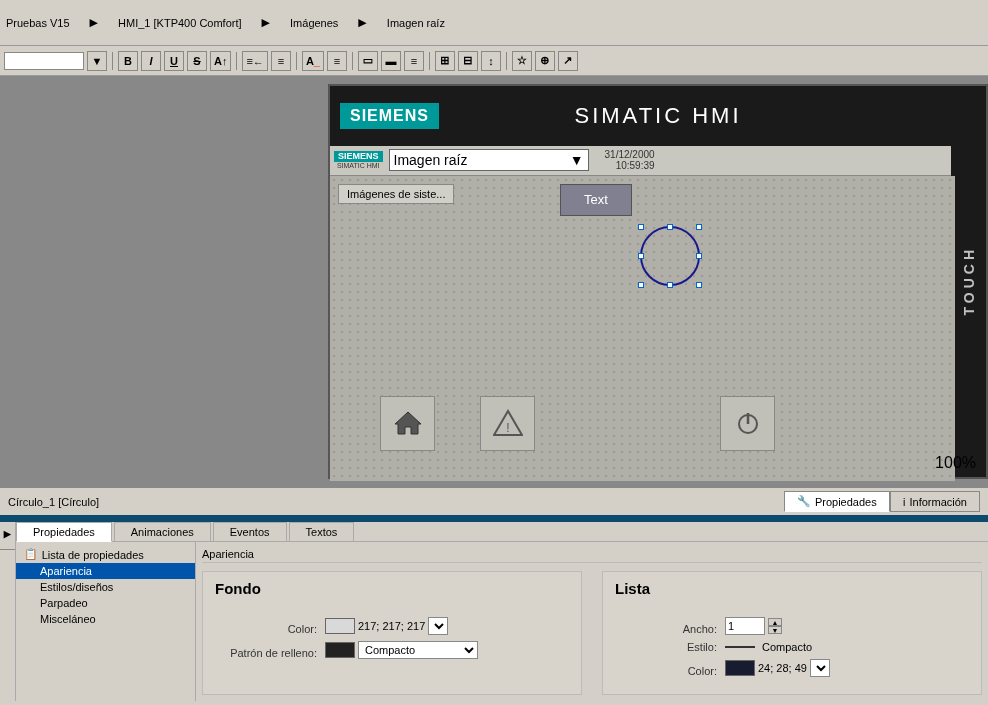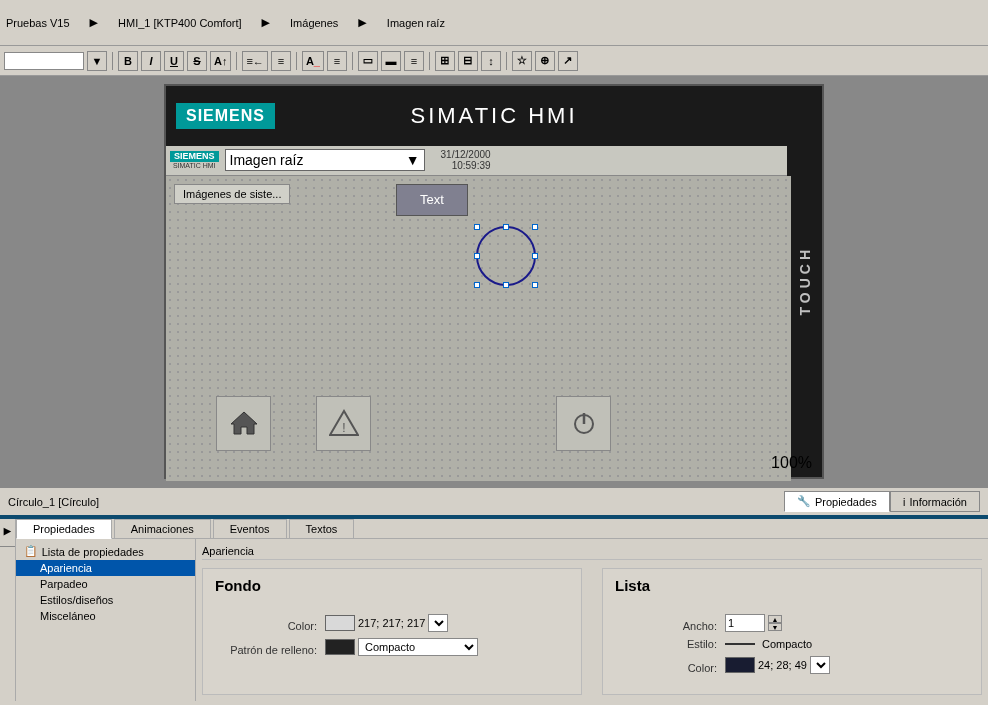--- a/index.html
+++ b/index.html
@@ -51,21 +51,21 @@
       display: flex;
       background: #888;
       height: 410px;
       position: relative;
     }
 
     #canvas-container {
       flex: 1;
       display: flex;
       flex-direction: column;
-      align-items: center;
+      align-items: flex-end;
       justify-content: center;
       background: #888;
       padding: 0;
     }
 
     #hmi-screen {
       width: 660px;
       height: 395px;
       background: #3a3a3a;
       position: relative;
@@ -245,21 +245,21 @@
       height: 215px;
       background: #d4d0c8;
       border-top: 2px solid #888;
       display: flex;
       flex-direction: column;
     }
 
     
     #object-titlebar {
       background: #d4d0c8;
-      border-bottom: 4px solid #0c4a6e;
+      border-bottom: 7px solid #0c4a6e;
       padding: 3px 8px;
       font-size: 11px;
       display: flex;
       align-items: center;
       justify-content: space-between;
     }
     #object-title-left { font-weight: normal; }
     #object-tabs-right {
       display: flex;
       gap: 0;
@@ -580,22 +580,22 @@
       </div>
 
       <div style="display:flex; flex:1;">
 
         <div id="prop-sidebar">
           <div class="prop-list-header">
             <span>📋</span>
             <span>Lista de propiedades</span>
           </div>
           <div class="prop-list-item active">Apariencia</div>
+          <div class="prop-list-item">Estilos/diseños</div>
           <div class="prop-list-item">Parpadeo</div>
-          <div class="prop-list-item">Estilos/diseños</div>
           <div class="prop-list-item">Misceláneo</div>
         </div>
 
         <div id="prop-main">
           <div class="prop-section-title">Apariencia</div>
 
           <div id="prop-main-inner">
 
             <div class="prop-group">
               <div class="prop-group-title">Fondo</div>

